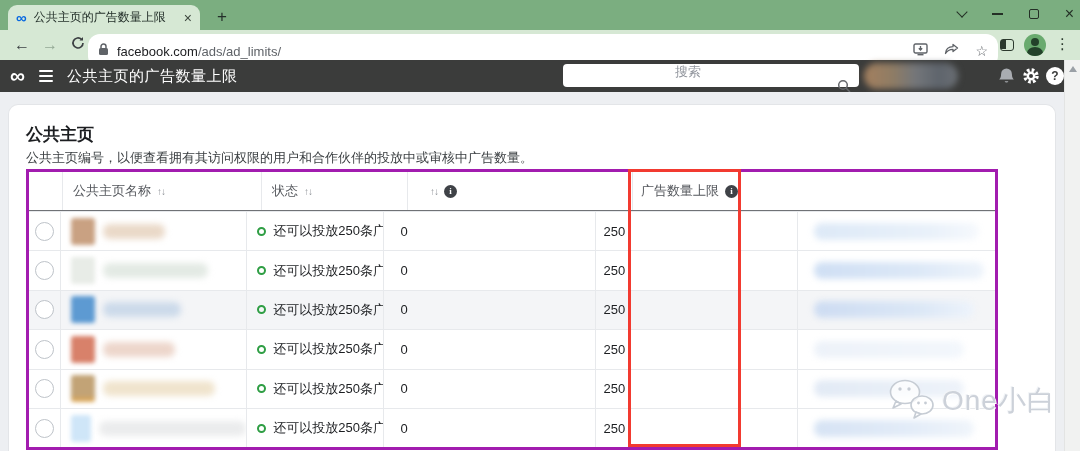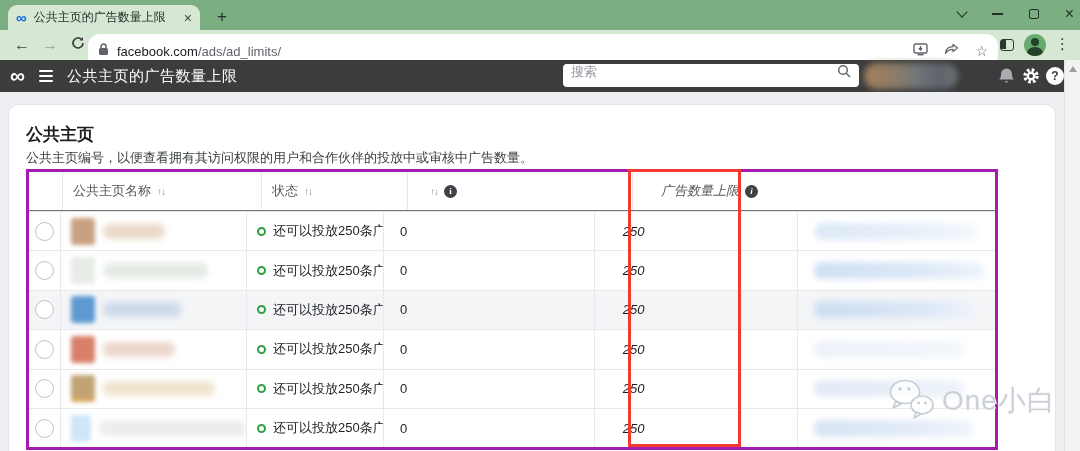--- a/index.html
+++ b/index.html
@@ -46,21 +46,21 @@
   .kebab { position:absolute; right:10px; top:5px; font-size:15px; color:#2c3a2e; letter-spacing:0; }
 
   
   .appbar { position:absolute; left:0; top:60px; width:1064px; height:32px; background:#3b3c3b;
             display:flex; align-items:center; color:#fff; }
   .meta-logo { font-size:21px; font-weight:bold; margin-left:10px; line-height:20px; }
   .hamburger { width:14px; margin-left:14px; display:flex; flex-direction:column; gap:3px; }
   .hamburger span { display:block; height:2px; background:#fff; border-radius:1px; }
   .app-title { font-size:15px; margin-left:14px; font-weight:400; letter-spacing:.5px; }
   .searchbox { position:absolute; left:563px; top:4px; width:296px; height:23px; background:#fff;
-               border-radius:4px; display:flex; align-items:flex-start; padding:0 8px; }
+               border-radius:4px; display:flex; align-items:flex-end; padding:0 8px;flex-direction:column; }
   .searchbox input { border:none; outline:none; flex:1; font-size:13px; font-family:inherit; color:#1c1e21; }
   .searchbox input::placeholder { color:#90949c; }
   .hdr-user-blur { position:absolute; left:864px; top:3px; width:94px; height:26px; border-radius:13px;
                    background:linear-gradient(90deg,#a4805f,#8f7c64 30%,#73767a 55%,#5e646c 80%,#6b6f74);
                    filter:blur(3px); }
   .hdr-ic { position:absolute; top:7px; }
   .help-circle { position:absolute; left:1046px; top:7px; width:18px; height:18px; border-radius:50%;
                  background:#fff; color:#3b3c3b; font-weight:bold; font-size:12px; text-align:center;
                  line-height:18px; }
 
@@ -83,21 +83,21 @@
   .trow { display:flex; height:39.4px; border-top:1px solid #e7e9ec; background:#fff; }
   .trow.head { height:39px; border-top:none; background:#fff; border-bottom:1px solid #707276; }
   .trow.alt { background:#f4f5f7; }
   .tc { display:flex; align-items:center; padding-left:10px; font-size:13px; color:#1c1e21;
         border-left:1px solid #e7e9ec; overflow:hidden; }
   .tc:first-child { border-left:none; }
   .c-check { width:33px; justify-content:center; padding-left:0; }
   .c-name  { width:199px; }
   .c-status{ width:146px; }
   .c-ads   { width:225px; padding-left:16px; }
-  .c-limit { width:216px; padding-left:28px;font-style:italic; }
+  .c-limit { width:216px; padding-left:8px; }
   .c-id    { width:211px; padding-left:16px; }
   .head .tc { color:#54575c; font-size:13px; }
   .sort { font-size:10px; color:#8d9196; margin-left:6px; letter-spacing:-1px; }
   .info-i { display:inline-block; width:13px; height:13px; border-radius:50%; background:#3f4247;
             color:#fff; font-size:9px; font-weight:bold; text-align:center; line-height:13px;
             margin-left:6px; font-family:"Liberation Serif",serif; }
   .radio { width:19px; height:19px; border-radius:50%; border:1.5px solid #bec3c9; background:#fff; }
   .dot-ok { width:9px; height:9px; border-radius:50%; border:2.5px solid #2f9e44; flex:none; }
   .status-txt { margin-left:7px; white-space:nowrap; }
 

